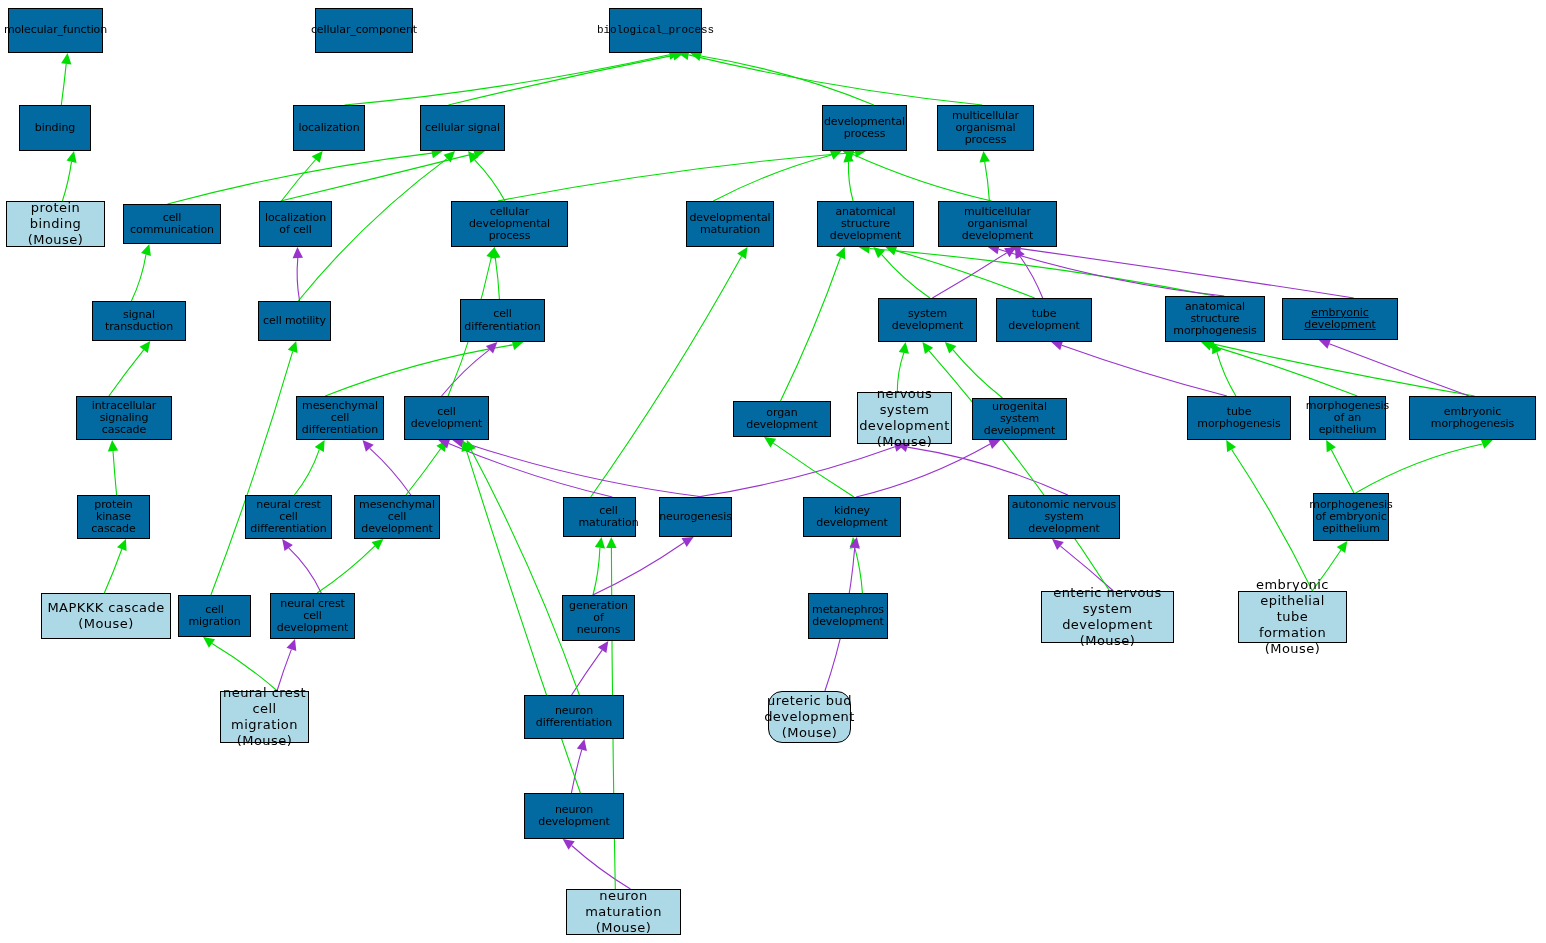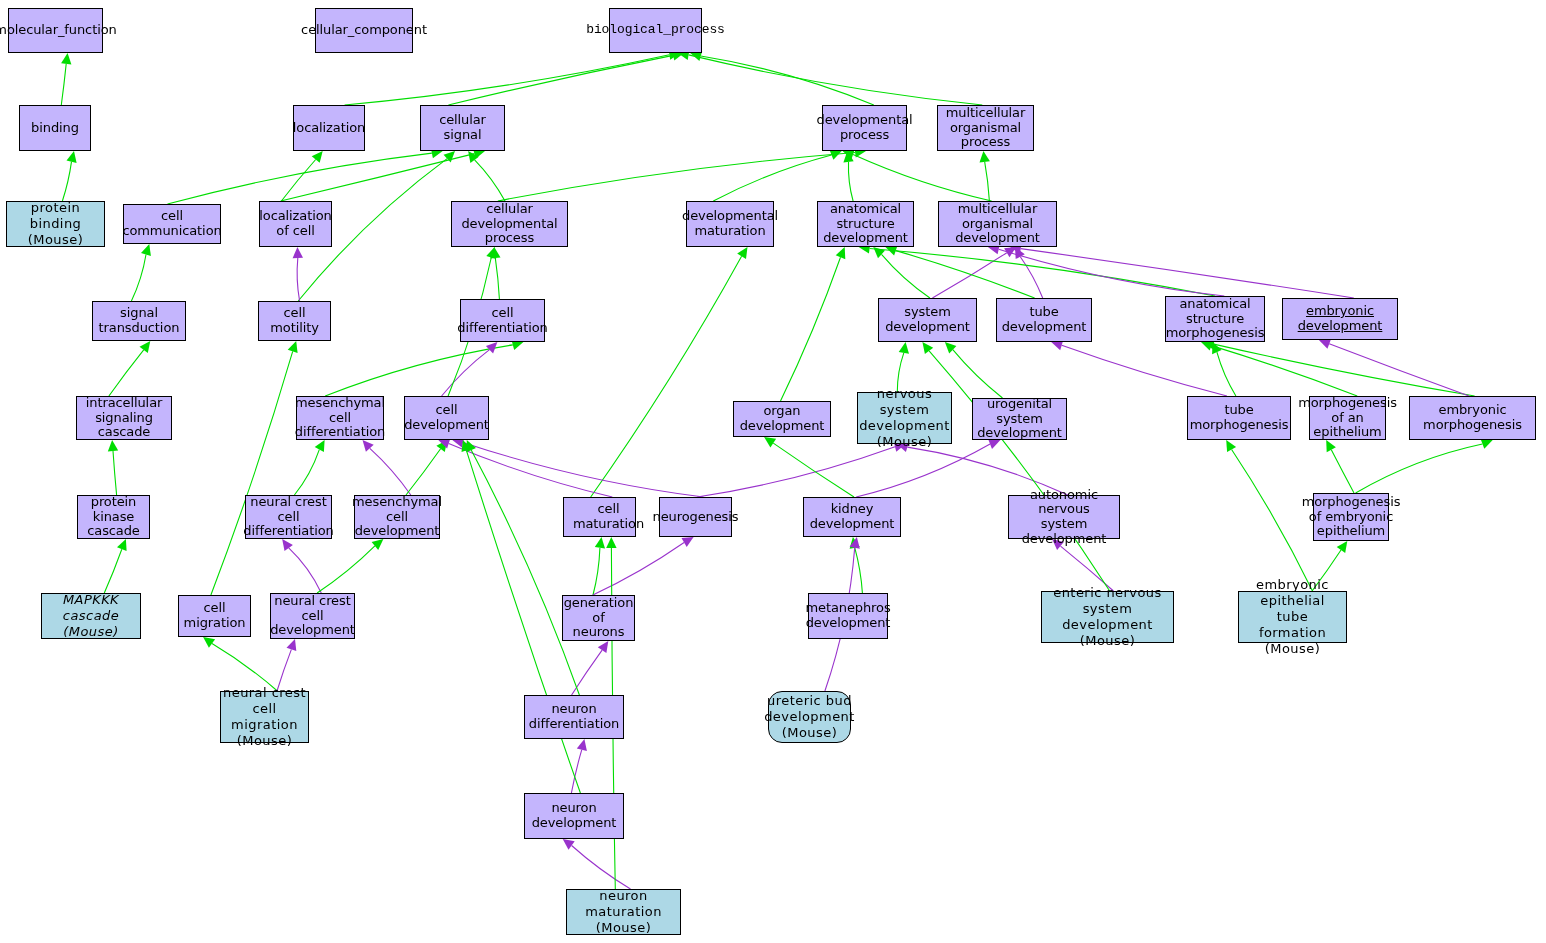--- a/index.html
+++ b/index.html
@@ -8,27 +8,27 @@
     width:1546px;height:943px;
     background:#ffffff;
     font-family:"DejaVu Sans", sans-serif;
     overflow:hidden;
   }
   svg#edges{position:absolute;left:0;top:0;width:1546px;height:943px;pointer-events:none;}
   .node{
     position:absolute;
     box-sizing:border-box;
     border:1px solid #000000;
-    background:#c4b5fd;
+    background:#0369a1;
     display:flex;
     align-items:center;
     justify-content:center;
     text-align:center;
     line-height:1.12;
-    font-size:13px;
+    font-size:11px;
     color:#000000;
     letter-spacing:-0.1px;
     z-index:3;
   }
   .node.annotated{
     background:#add8e6;
     font-size:13px;
     letter-spacing:0.45px;
     line-height:1.22;
   }
@@ -314,21 +314,21 @@
       </div>
       <div class="node" style="left: 1008px; top: 495px; width: 112px; height: 44px;">
         <span>autonomic nervous
 system development</span>
       </div>
       <div class="node" style="left: 1313px; top: 493px; width: 76px; height: 48px;">
         <span>morphogenesis
 of embryonic
 epithelium</span>
       </div>
-      <div class="node annotated" style="left: 41px; top: 593px; width: 100px; height: 46px; font-style: italic;">
+      <div class="node annotated" style="left: 41px; top: 593px; width: 130px; height: 46px;">
         <span>MAPKKK cascade
 (Mouse)</span>
       </div>
       <div class="node" style="left: 178px; top: 595px; width: 73px; height: 42px;">
         <span>cell migration</span>
       </div>
       <div class="node" style="left: 270px; top: 593px; width: 85px; height: 46px;">
         <span>neural crest
 cell development</span>
       </div>

